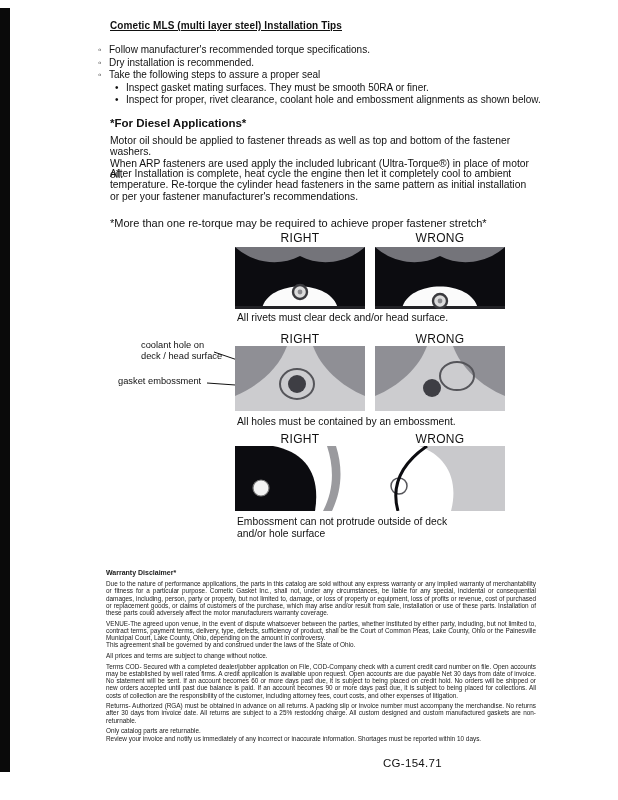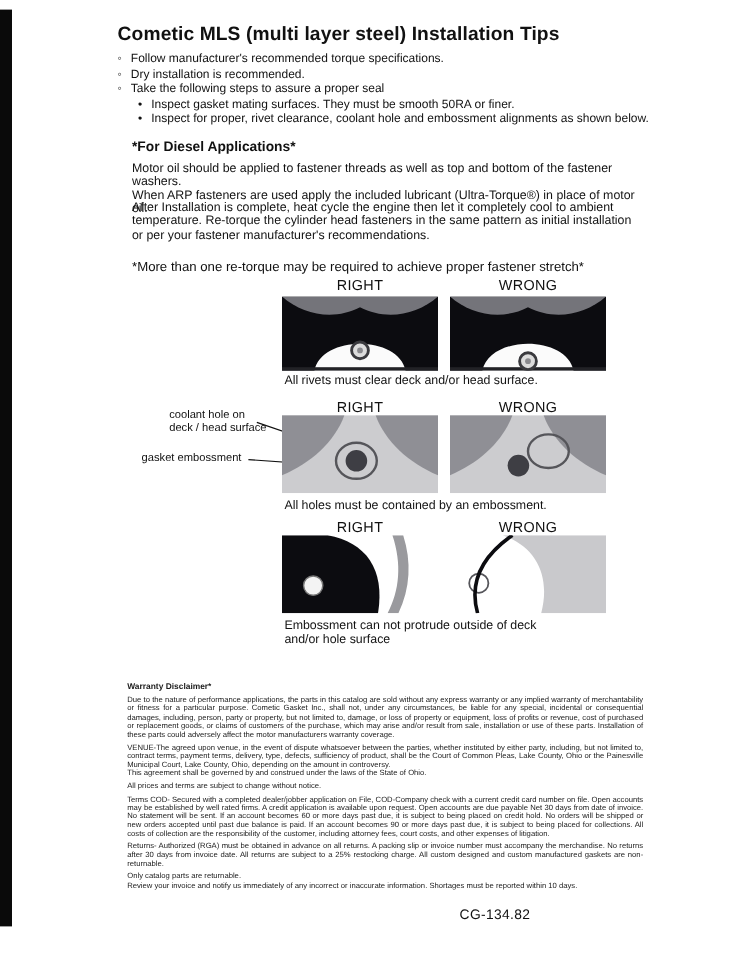--- a/index.html
+++ b/index.html
@@ -7,22 +7,22 @@
   .page {
     position:relative; width:618px; height:800px; background:#ffffff;
     font-family:"Liberation Sans", sans-serif; color:#111; overflow:hidden;
   }
   .abs { position:absolute; }
   .preline { white-space:pre-line; }
 
   .left-edge-bar { left:0; top:8px; width:10px; height:764px; background:#0a0a0a; }
 
   .page-title {
-    left:98px; top:20px; font-size:16px; font-weight:bold;
-    letter-spacing:0.1px;
+    left:110px; top:20px; font-size:10px; font-weight:bold;
+    text-decoration:underline; letter-spacing:0.1px;
   }
 
   .tips-list { left:98px; top:44px; font-size:10px; line-height:12.6px; width:470px; }
   .tip-row { display:flex; }
   .tip-row .bullet { width:11px; flex:0 0 11px; text-align:left; }
   .tip-row.sub { margin-left:17px; }
 
   .diesel-heading { left:110px; top:117px; font-size:11.5px; font-weight:bold; }
   .diesel-para-1 { left:110px; top:135px; width:420px; font-size:10.3px; line-height:11.4px; }
   .diesel-para-2 { left:110px; top:168px; width:420px; font-size:10.3px; line-height:11.4px; }
@@ -178,15 +178,15 @@
     <p class="preline">Due to the nature of performance applications, the parts in this catalog are sold without any express warranty or any implied warranty of merchantability or fitness for a particular purpose.  Cometic Gasket Inc., shall not, under any circumstances, be liable for any special, incidental or consequential damages, including, person, party or property, but not limited to, damage, or loss of property or equipment, loss of profits or revenue, cost of purchased or replacement goods, or claims of customers of the purchase, which may arise and/or result from sale, installation or use of these parts.  Installation of these parts could adversely affect the motor manufacturers warranty coverage.</p>
     <p class="preline">VENUE-The agreed upon venue, in the event of dispute whatsoever between the parties, whether instituted by either party, including, but not limited to, contract terms, payment terms, delivery, type, defects, sufficiency of product, shall be the Court of Common Pleas, Lake County, Ohio or the Painesville Municipal Court, Lake County, Ohio, depending on the amount in controversy.
 This agreement shall be governed by and construed under the laws of the State of Ohio.</p>
     <p class="preline">All prices and terms are subject to change without notice.</p>
     <p class="preline">Terms COD- Secured with a completed dealer/jobber application on File, COD-Company check with a current credit card number on file.  Open accounts may be established by well rated firms.  A credit application is available upon request.  Open accounts are due payable Net 30 days from date of invoice.  No statement will be sent.  If an account becomes 60 or more days past due, it is subject to being placed on credit hold.  No orders will be shipped or new orders accepted until past due balance is paid.  If an account becomes 90 or more days past due, it is subject to being placed for collections.  All costs of collection are the responsibility of the customer, including attorney fees, court costs, and other expenses of litigation.</p>
     <p class="preline">Returns- Authorized (RGA) must be obtained in advance on all returns.  A packing slip or invoice number must accompany the merchandise.  No returns after 30 days from invoice date.  All returns are subject to a 25% restocking charge.  All custom designed and custom manufactured gaskets are non-returnable.</p>
     <p class="preline">Only catalog parts are returnable.
 Review your invoice and notify us immediately of any incorrect or inaccurate information.  Shortages must be reported within 10 days.</p>
   </div>
 
-  <div class="abs page-code">CG-134.82</div>
+  <div class="abs page-code">CG-154.71</div>
 
 </div>
 
 </body></html>

